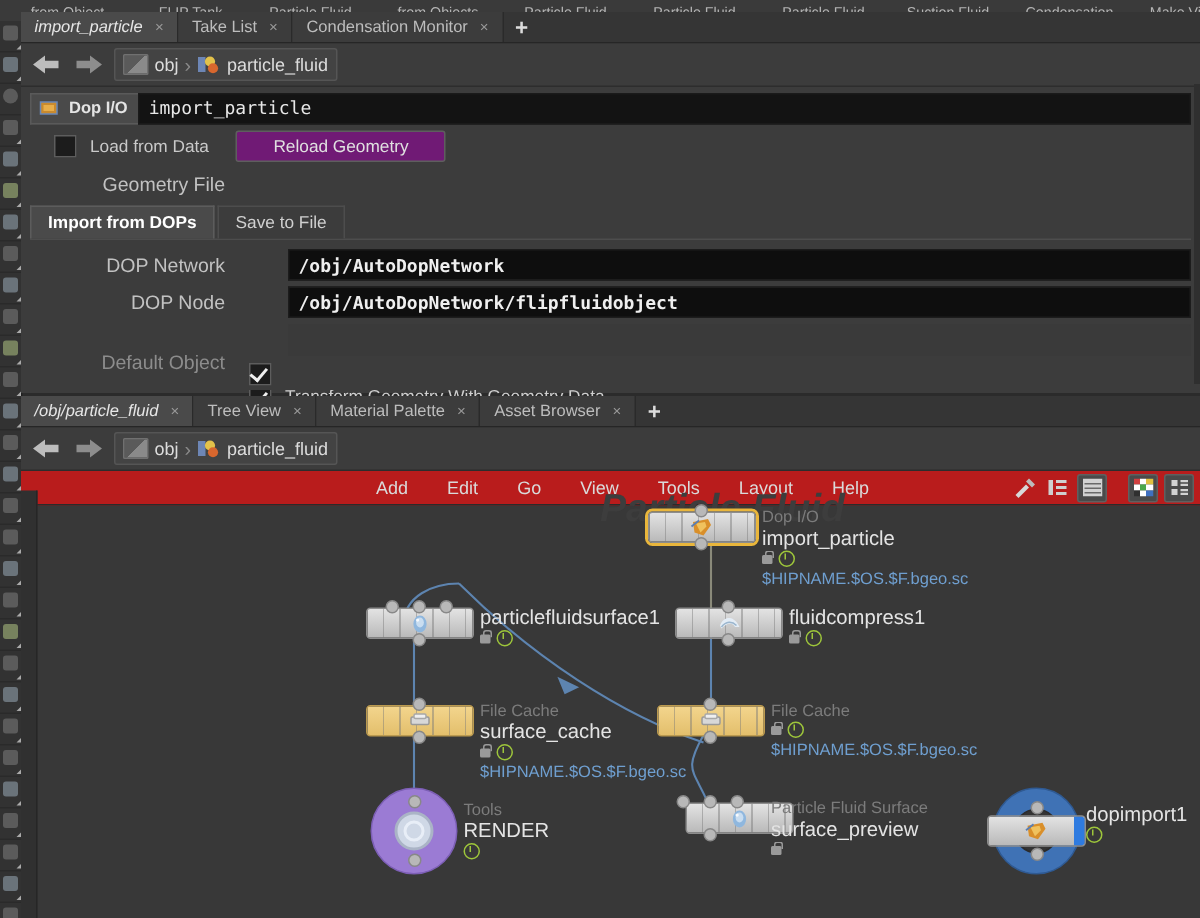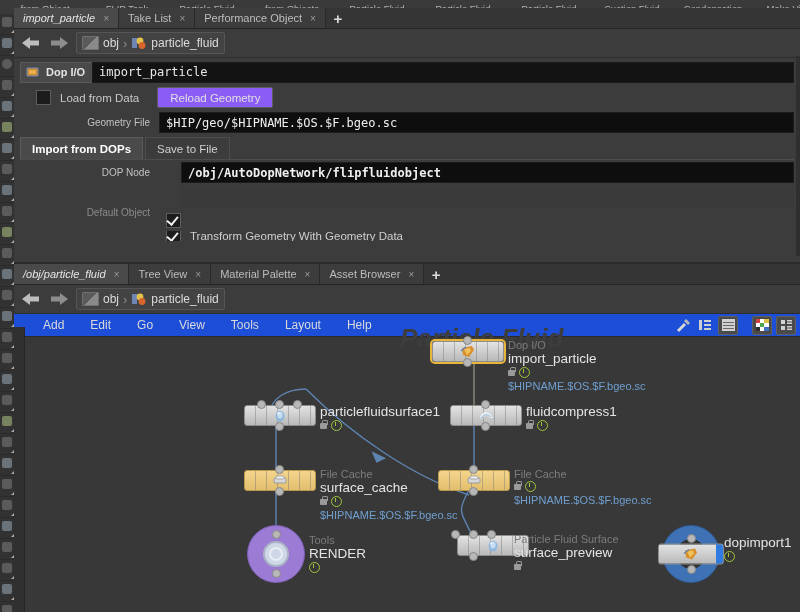--- a/index.html
+++ b/index.html
@@ -91,35 +91,35 @@
     border-right:none;
   }
   .nodehdr .tagbox span{font-weight:bold;font-size:11px;color:#e4e4e4;}
   .nodehdr .namefield{
     flex:1;height:19px;background:#131313;border:1px solid #1a1a1a;
     display:flex;align-items:center;padding-left:6px;
     font-family:"DejaVu Sans Mono",monospace;font-size:12px;color:#e8e8e8;
   }
   .prow{display:flex;align-items:center;height:25px;padding:0 6px;}
   .plabel{
-    width:130px;text-align:right;padding-right:9px;color:#c2c2c2;font-size:10px;
+    width:130px;text-align:right;padding-right:20px;color:#c2c2c2;font-size:13px;
   }
   .plabel.dim{color:#8c8c8c;margin-top:30px;}
   .chk{
     width:13px;height:13px;background:#1c1c1c;border:1px solid #5d5d5d;
     display:inline-block;position:relative;flex:0 0 auto;
   }
   .chk.on:after{
     content:"";position:absolute;left:2px;top:0px;width:5px;height:9px;
     border:solid #efefef;border-width:0 2px 2px 0;transform:rotate(40deg);
   }
   .btn{
-    height:19px;background:#8b5cf6;border:1px solid #5e5e5e;border-radius:2px;
+    height:19px;background:#701a75;border:1px solid #5e5e5e;border-radius:2px;
     color:#e0e0e0;font-size:11.5px;display:inline-flex;align-items:center;
-    justify-content:center;padding:0 12px;
+    justify-content:center;padding:0 24px;
   }
   .field{
     flex:1;height:19px;background:#0e0e0e;border:1px solid #1c1c1c;
     display:flex;align-items:center;padding-left:6px;
     font-family:"DejaVu Sans Mono",monospace;font-size:12px;color:#efefef;
   }
   .field.bold{font-weight:bold;}
   .field.empty{background:#3a3a3a;border-color:#3a3a3a;}
   .subtabs{display:flex;height:22px;align-items:stretch;padding:0 6px;margin-top:2px;}
   .stab{
@@ -131,22 +131,22 @@
   .sep-line{height:1px;background:#4d4d4d;margin:0 6px;}
   .chkrow{display:flex;align-items:center;height:21px;padding-left:152px;gap:9px;}
   .chkrow .lbl{color:#cfcfcf;font-size:11.5px;}
   .chkrow.clip{height:10px;overflow:hidden;}
   
   .panel-net{
     position:absolute;left:14px;top:264px;width:786px;height:348px;
     background:#383838;
   }
   .menubar{
-    height:22px;background:#1d4ed8;display:flex;align-items:center;
-    padding-left:16px;gap:0;border-bottom:1px solid #2b2b2b;position:relative;
+    height:22px;background:#b91c1c;display:flex;align-items:center;
+    padding-left:16px;gap:0;border-bottom:1px solid #2b2b2b;position:relative;justify-content:center;
   }
   .menu-item{padding:0 13px;color:#dadada;font-size:12px;line-height:22px;}
   .menu-right{position:absolute;right:4px;top:0;height:22px;display:flex;align-items:center;gap:4px;}
   .tbtn{width:18px;height:17px;display:flex;align-items:center;justify-content:center;}
   .tbtn.framed{background:#4a4a4a;border:1px solid #606060;border-radius:2px;}
   .net-wrap{position:absolute;left:0;top:63px;width:786px;height:285px;}
   .net-left-ruler{
     position:absolute;left:0;top:0;width:10px;height:285px;background:#303030;
     border-right:1px solid #262626;
   }
@@ -373,21 +373,21 @@
   <div class="tabbar" id="paramTabs">
       <div class="tab active">
         <span>import_particle</span>
         <span class="x">×</span>
       </div>
       <div class="tab">
         <span>Take List</span>
         <span class="x">×</span>
       </div>
       <div class="tab">
-        <span>Performance Object</span>
+        <span>Condensation Monitor</span>
         <span class="x">×</span>
       </div>
       <div class="tab-plus">+</div>
     </div>
 
   <div class="pathbar">
     <span class="navarrow">
       <svg width="22" height="16" viewBox="0 0 22 16">
           <path d="M2 8 L10 2 L10 5.5 L19 5.5 L19 10.5 L10 10.5 L10 14 Z" fill="#bdbdbd"></path>
         </svg>
@@ -431,29 +431,33 @@
 
   <div class="prow">
     <span style="width:16px"></span>
     <span class="chk"></span>
     <span style="margin-left:9px;color:#c9c9c9;font-size:11.5px;">Load from Data</span>
     <span class="btn" style="margin-left:18px;">Reload Geometry</span>
   </div>
 
   <div class="prow">
     <span class="plabel">Geometry File</span>
-    <span class="field">$HIP/geo/$HIPNAME.$OS.$F.bgeo.sc</span>
   </div>
 
   <div class="subtabs" id="subTabs">
       <div class="stab active">Import from DOPs</div>
       <div class="stab">Save to File</div>
     </div>
   <div class="sep-line"></div>
 
+  <div class="prow" style="margin-top:4px">
+    <span class="plabel">DOP Network</span>
+    <span style="width:22px"></span>
+    <span class="field bold">/obj/AutoDopNetwork</span>
+  </div>
 
   <div class="prow">
     <span class="plabel">DOP Node</span>
     <span style="width:22px"></span>
     <span class="field bold">/obj/AutoDopNetwork/flipfluidobject</span>
   </div>
 
   <div class="prow">
     <span class="plabel dim">Default Object</span>
     <span style="width:22px"></span>

